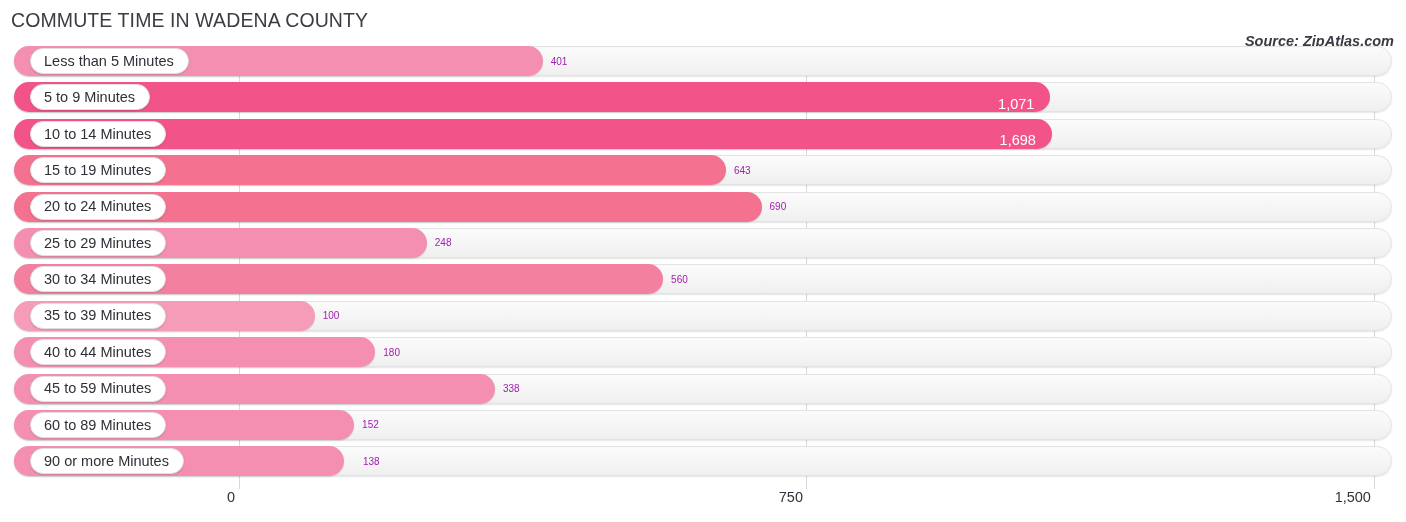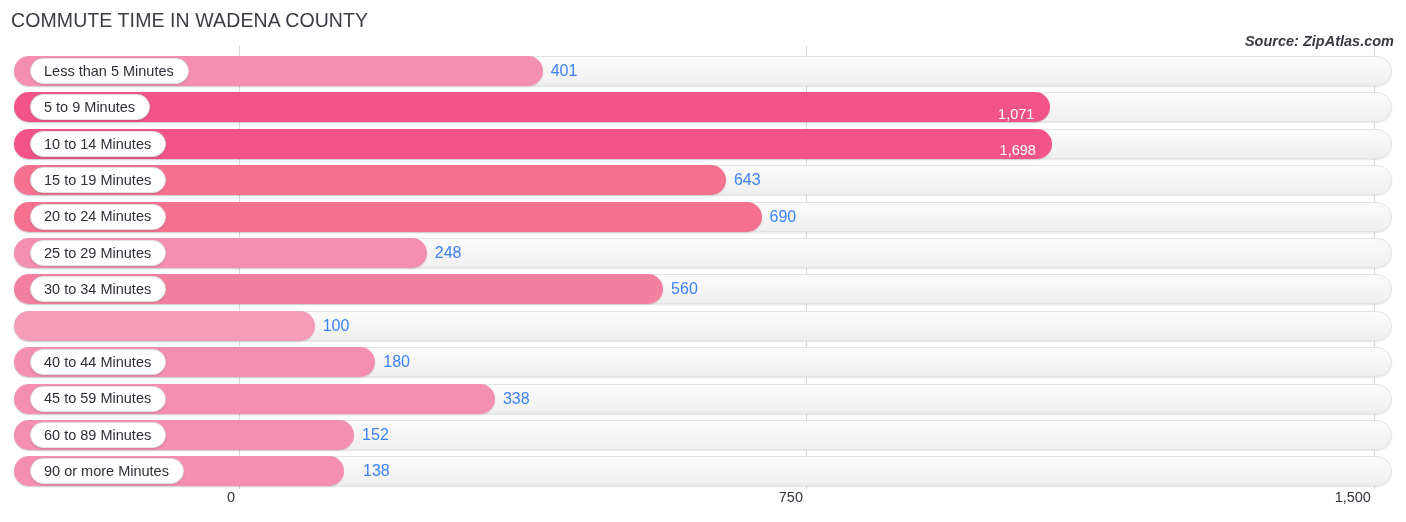--- a/index.html
+++ b/index.html
@@ -53,21 +53,21 @@
   }
   .gridline {
     position: absolute;
     top: 0; bottom: 0;
     width: 1px;
     background: #d8d8d8;
   }
 
   .rows {
     position: absolute;
-    left: 0; top: 0; right: 0; margin-top: 10px;
+    left: 0; top: 0; right: 0;
   }
   .row {
     position: relative;
     height: 30px;
     margin-bottom: 6.4px;
   }
 
   
   .track {
     position: absolute;
@@ -113,22 +113,22 @@
     line-height: 1;
   }
 
   
   .value-out {
     position: absolute;
     top: 0;
     height: 30px;
     display: flex;
     align-items: center;
-    font-size: 16px;
-    color: #3b82f6;
+    font-size: 10px;
+    color: #a21caf;
     white-space: nowrap;
     z-index: 3;
   }
   .value-in {
     position: absolute;
     top: 0;
     height: 43px;
     display: flex;
     align-items: center;
     font-size: 14.5px;
@@ -219,20 +219,23 @@
         <div class="track"></div>
         <div class="bar" style="width: 649.088px; background: rgb(244, 128, 159);"></div>
         <div class="label-pill">
           <span>30 to 34 Minutes</span>
         </div>
         <div class="value-out" style="left: 671.088px;">560</div>
       </div>
       <div class="row">
         <div class="track"></div>
         <div class="bar" style="width: 300.73px; background: rgb(245, 156, 184);"></div>
+        <div class="label-pill">
+          <span>35 to 39 Minutes</span>
+        </div>
         <div class="value-out" style="left: 322.73px;">100</div>
       </div>
       <div class="row">
         <div class="track"></div>
         <div class="bar" style="width: 361.314px; background: rgb(244, 143, 177);"></div>
         <div class="label-pill">
           <span>40 to 44 Minutes</span>
         </div>
         <div class="value-out" style="left: 383.314px;">180</div>
       </div>

